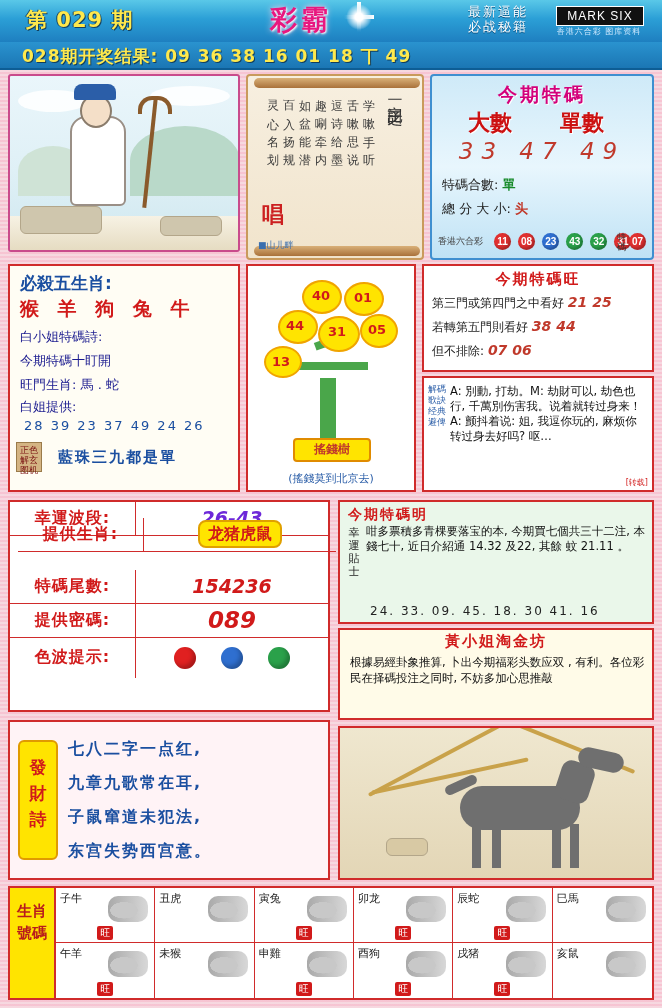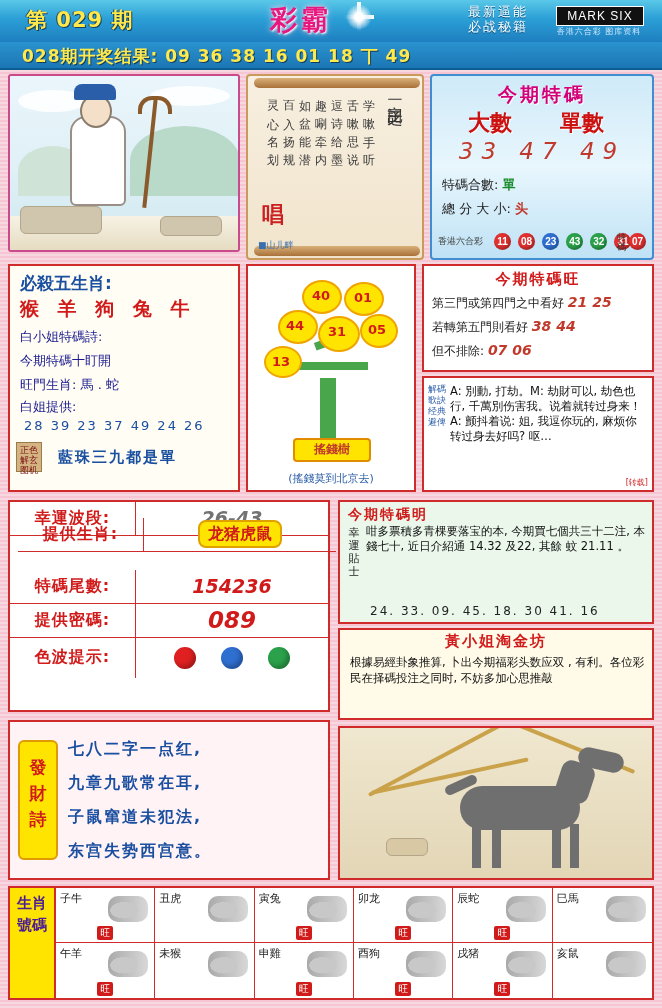--- a/index.html
+++ b/index.html
@@ -177,21 +177,21 @@
   
   .lucky{
     left:8px;top:500px;width:322px;height:212px;
     border:2px solid #d02b2b;background:#fff;
   }
   .lr{position:absolute;left:0;width:100%;height:34px;border-bottom:1px solid #d02b2b;box-sizing:border-box;}
   .lr:last-child{border-bottom:none;}
   .lr .lbl{position:absolute;left:0;top:0;width:126px;height:100%;border-right:1px solid #d02b2b;box-sizing:border-box;
     font-size:16px;font-weight:bold;color:#d11a1a;text-align:center;line-height:32px;letter-spacing:1px;}
   .lr .val{position:absolute;left:126px;top:0;right:0;height:100%;text-align:center;line-height:32px;}
-  .v-blue{color:#737373;font-size:19px;font-weight:bold;font-style:italic;}
+  .v-blue{color:#6d28d9;font-size:19px;font-weight:bold;font-style:italic;}
   .v-zod{display:inline-block;background:#ffe400;border:2px solid #e0a000;border-radius:8px;padding:0 8px;color:#d11a1a;font-size:16px;font-weight:bold;line-height:24px;}
   .v-red{color:#d11a1a;font-size:19px;font-weight:bold;font-style:italic;}
   .dot{display:inline-block;width:22px;height:22px;border-radius:50%;margin:0 10px;vertical-align:middle;box-shadow:inset -3px -3px 4px rgba(0,0,0,.25);}
   
   .greenbox{
     left:338px;top:500px;width:316px;height:124px;
     border:2px solid #d02b2b;background:#eaf7ea;
   }
   .gb-title{position:absolute;left:8px;top:4px;font-size:14px;font-weight:bold;color:#d11a1a;letter-spacing:2px;}
   .gb-side{position:absolute;left:6px;top:24px;width:16px;font-size:11px;color:#222;line-height:13px;text-align:center;}
@@ -230,22 +230,22 @@
   .h-tail{position:absolute;left:104px;top:52px;width:34px;height:10px;background:#6f6f6f;transform:rotate(-25deg);border-radius:6px;}
   .stick{position:absolute;background:#c9a24a;height:4px;border-radius:2px;}
   
   .zodiac{
     left:8px;top:886px;width:646px;height:114px;
     border:2px solid #d02b2b;background:#fff;
   }
   .z-side{
     position:absolute;left:0;top:0;width:46px;height:100%;
     background:#ffe400;border-right:2px solid #d02b2b;
-    color:#4c1d95;font-size:15px;font-weight:bold;text-align:center;
-    line-height:22px;padding-top:4px;box-sizing:border-box;
+    color:#b91c1c;font-size:15px;font-weight:bold;text-align:center;
+    line-height:22px;padding-top:12px;box-sizing:border-box;
   }
   .z-grid{position:absolute;left:46px;top:0;right:0;bottom:0;display:grid;grid-template-columns:repeat(6,1fr);grid-template-rows:1fr 1fr;}
   .z-cell{position:relative;border-right:1px solid #d02b2b;border-bottom:1px solid #d02b2b;box-sizing:border-box;background:#fff;}
   .z-cell .nm{position:absolute;left:4px;top:3px;font-size:11px;color:#222;}
   .z-cell .wang2{position:absolute;left:50%;bottom:2px;transform:translateX(-50%);font-size:10px;color:#fff;background:#d11a1a;padding:0 3px;border-radius:2px;}
   .z-animal{position:absolute;right:6px;top:8px;width:40px;height:26px;}
   .a1{background:radial-gradient(ellipse at 40% 55%,#c8c8c8 0 40%,transparent 41%),linear-gradient(90deg,#a9a9a9,#d8d8d8);border-radius:10px;}
 </style>
 </head>
 <body>

